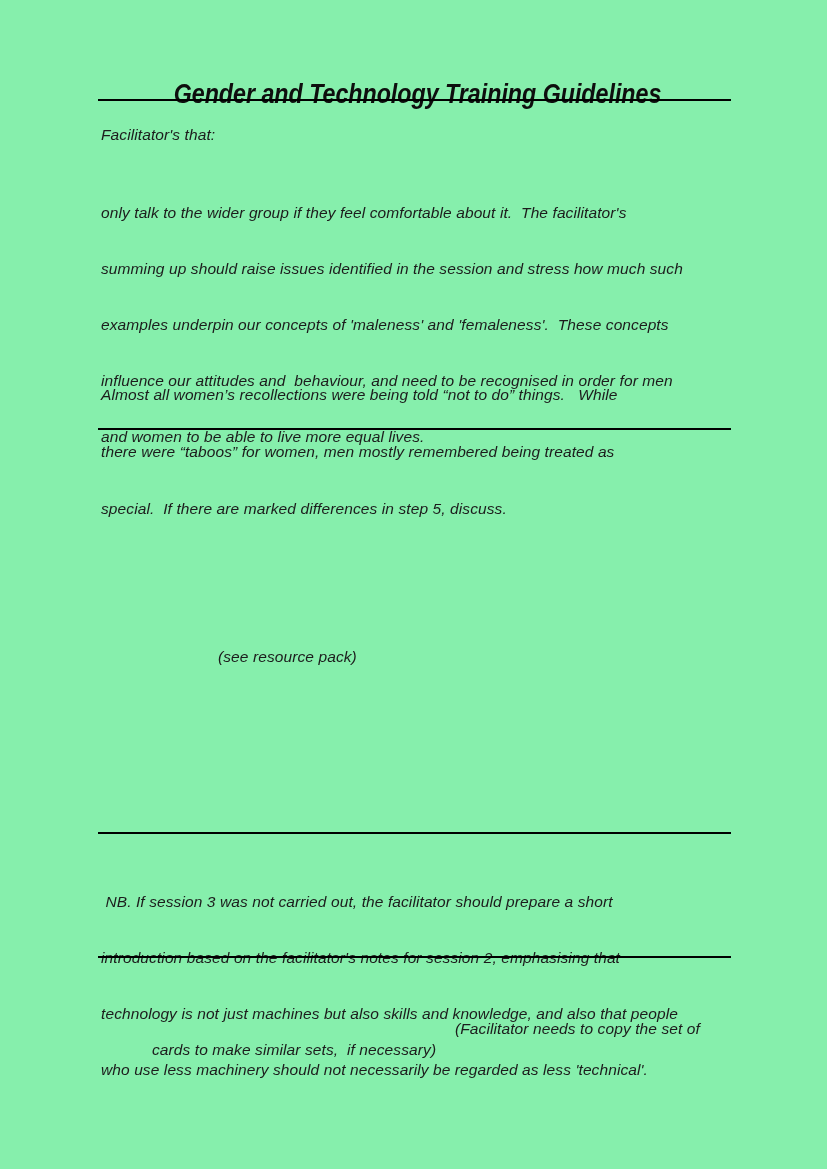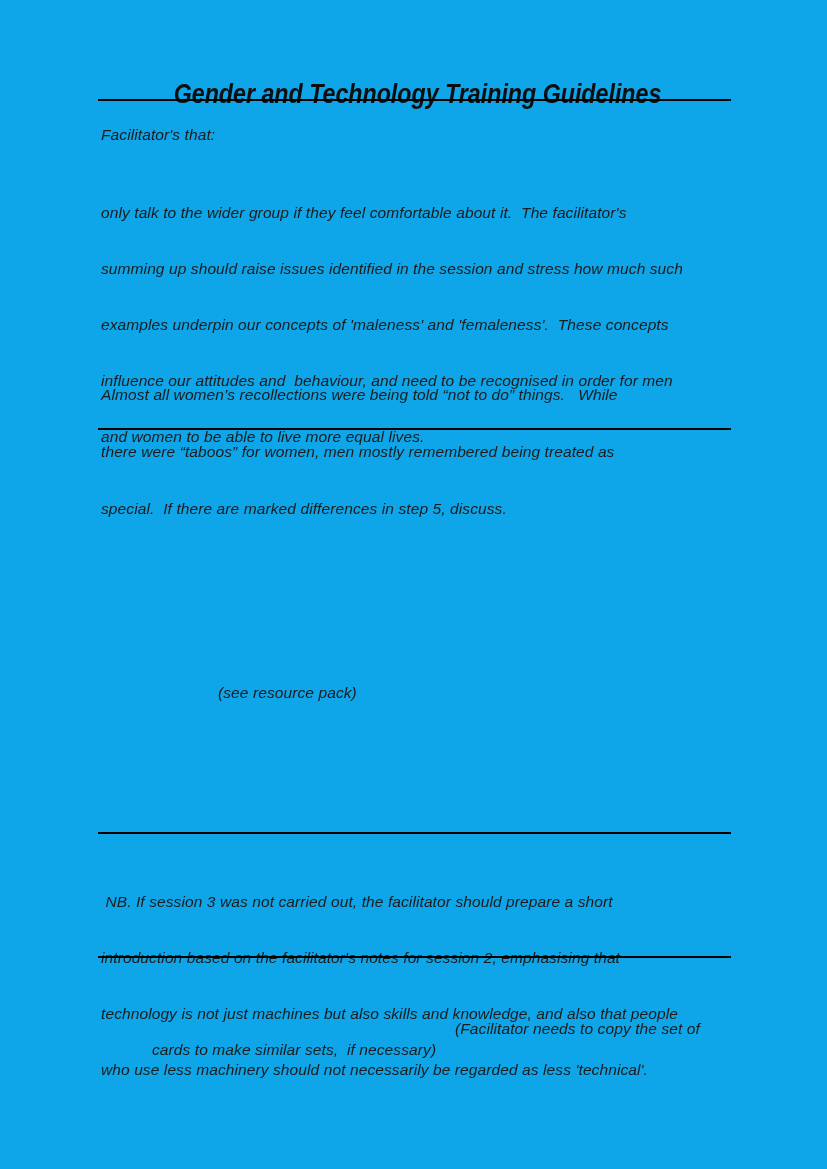--- a/index.html
+++ b/index.html
@@ -9,21 +9,21 @@
     height: 1169px;
     position: relative;
     font-family: "Liberation Sans", sans-serif;
     overflow: hidden;
   }
   .page {
     position: absolute;
     left: 0; top: 0;
     width: 827px;
     height: 1169px;
-    background: #0ea5e9;
+    background: #86efac;
   }
   .doc-title {
     position: absolute;
     top: 48px;
     left: 0;
     width: 806px;
     text-align: center;
     font-size: 27px;
     font-weight: bold;
     font-style: italic;
@@ -83,21 +83,21 @@
 
 
   <div class="body-text para loose" style="top:348px; left:101px;">
     <div class="line">Almost all women’s recollections were being told “not to do” things.   While</div>
     <div class="line">there were “taboos” for women, men mostly remembered being treated as</div>
     <div class="line">special.  If there are marked differences in step 5, discuss.</div>
   </div>
 
   <div class="rule" style="top:428px;"></div>
 
-  <div class="body-text" style="top:684px; left:218px;">(see resource pack)</div>
+  <div class="body-text" style="top:648px; left:218px;">(see resource pack)</div>
 
   <div class="rule" style="top:832px;"></div>
 
   <div class="body-text para" style="top:856px; left:101px;">
     <div class="line"> NB. If session 3 was not carried out, the facilitator should prepare a short</div>
     <div class="line">introduction based on the facilitator's notes for session 2, emphasising that</div>
     <div class="line">technology is not just machines but also skills and knowledge, and also that people</div>
     <div class="line">who use less machinery should not necessarily be regarded as less 'technical'.</div>
   </div>
 

